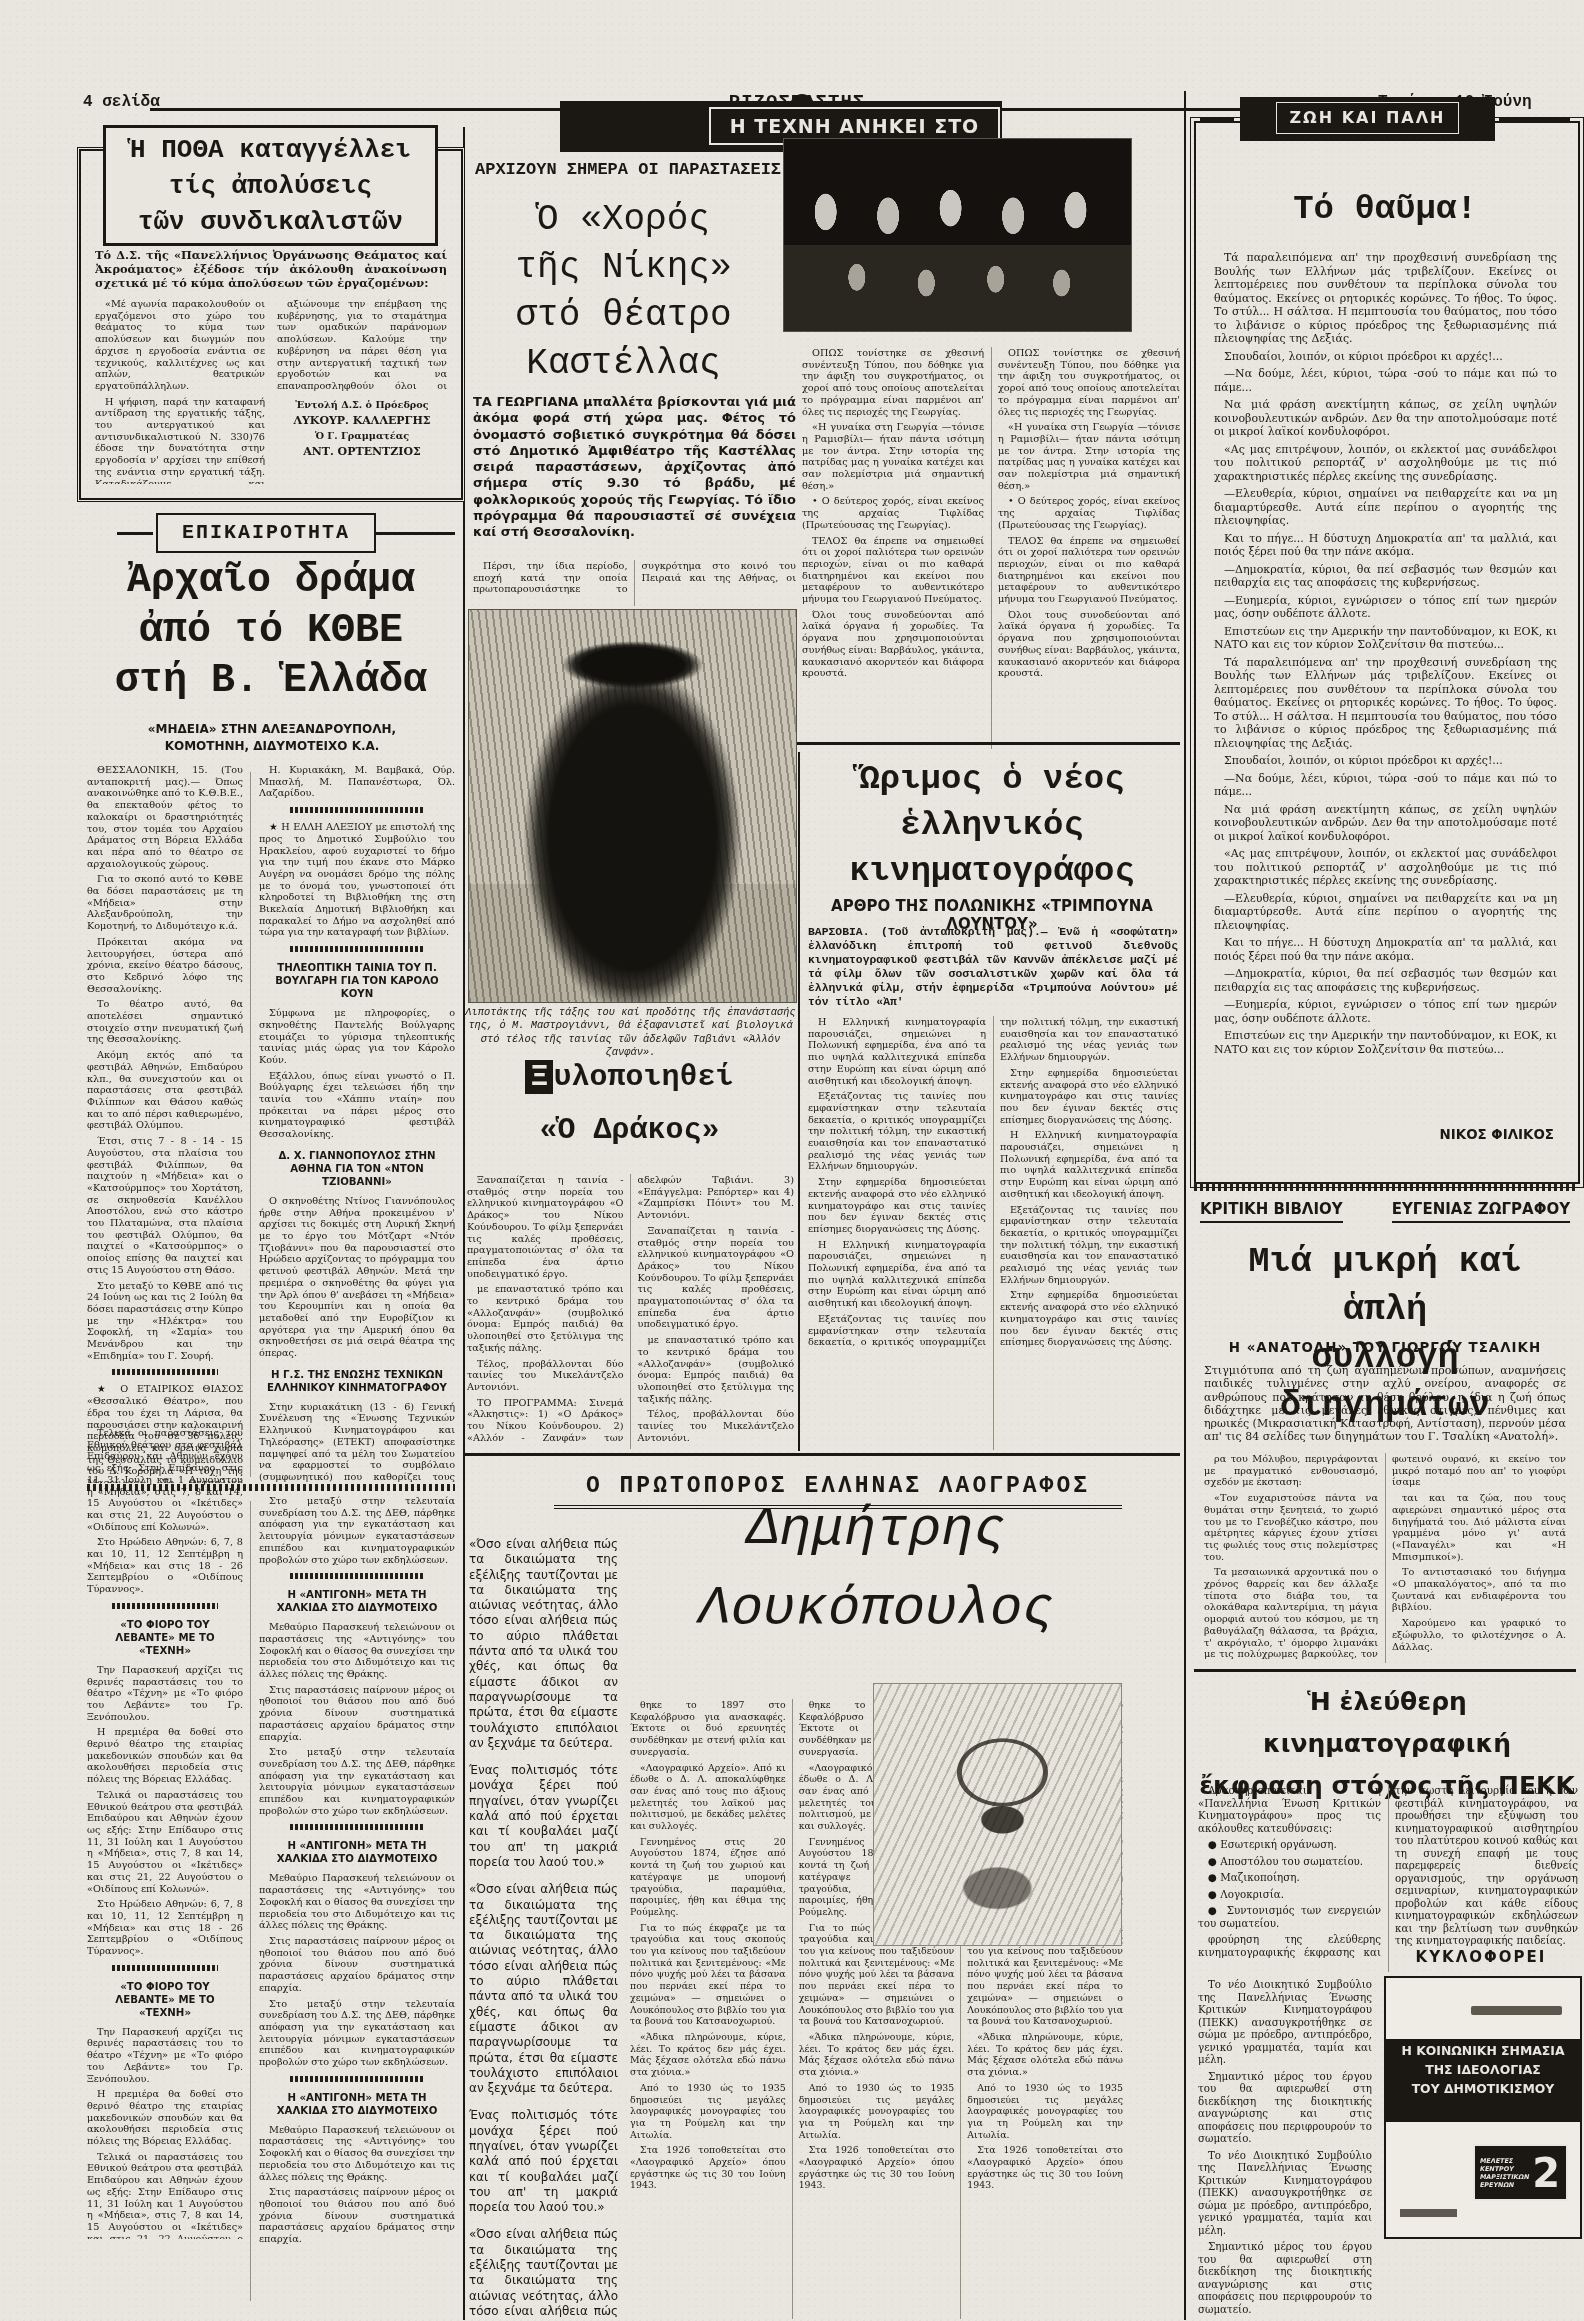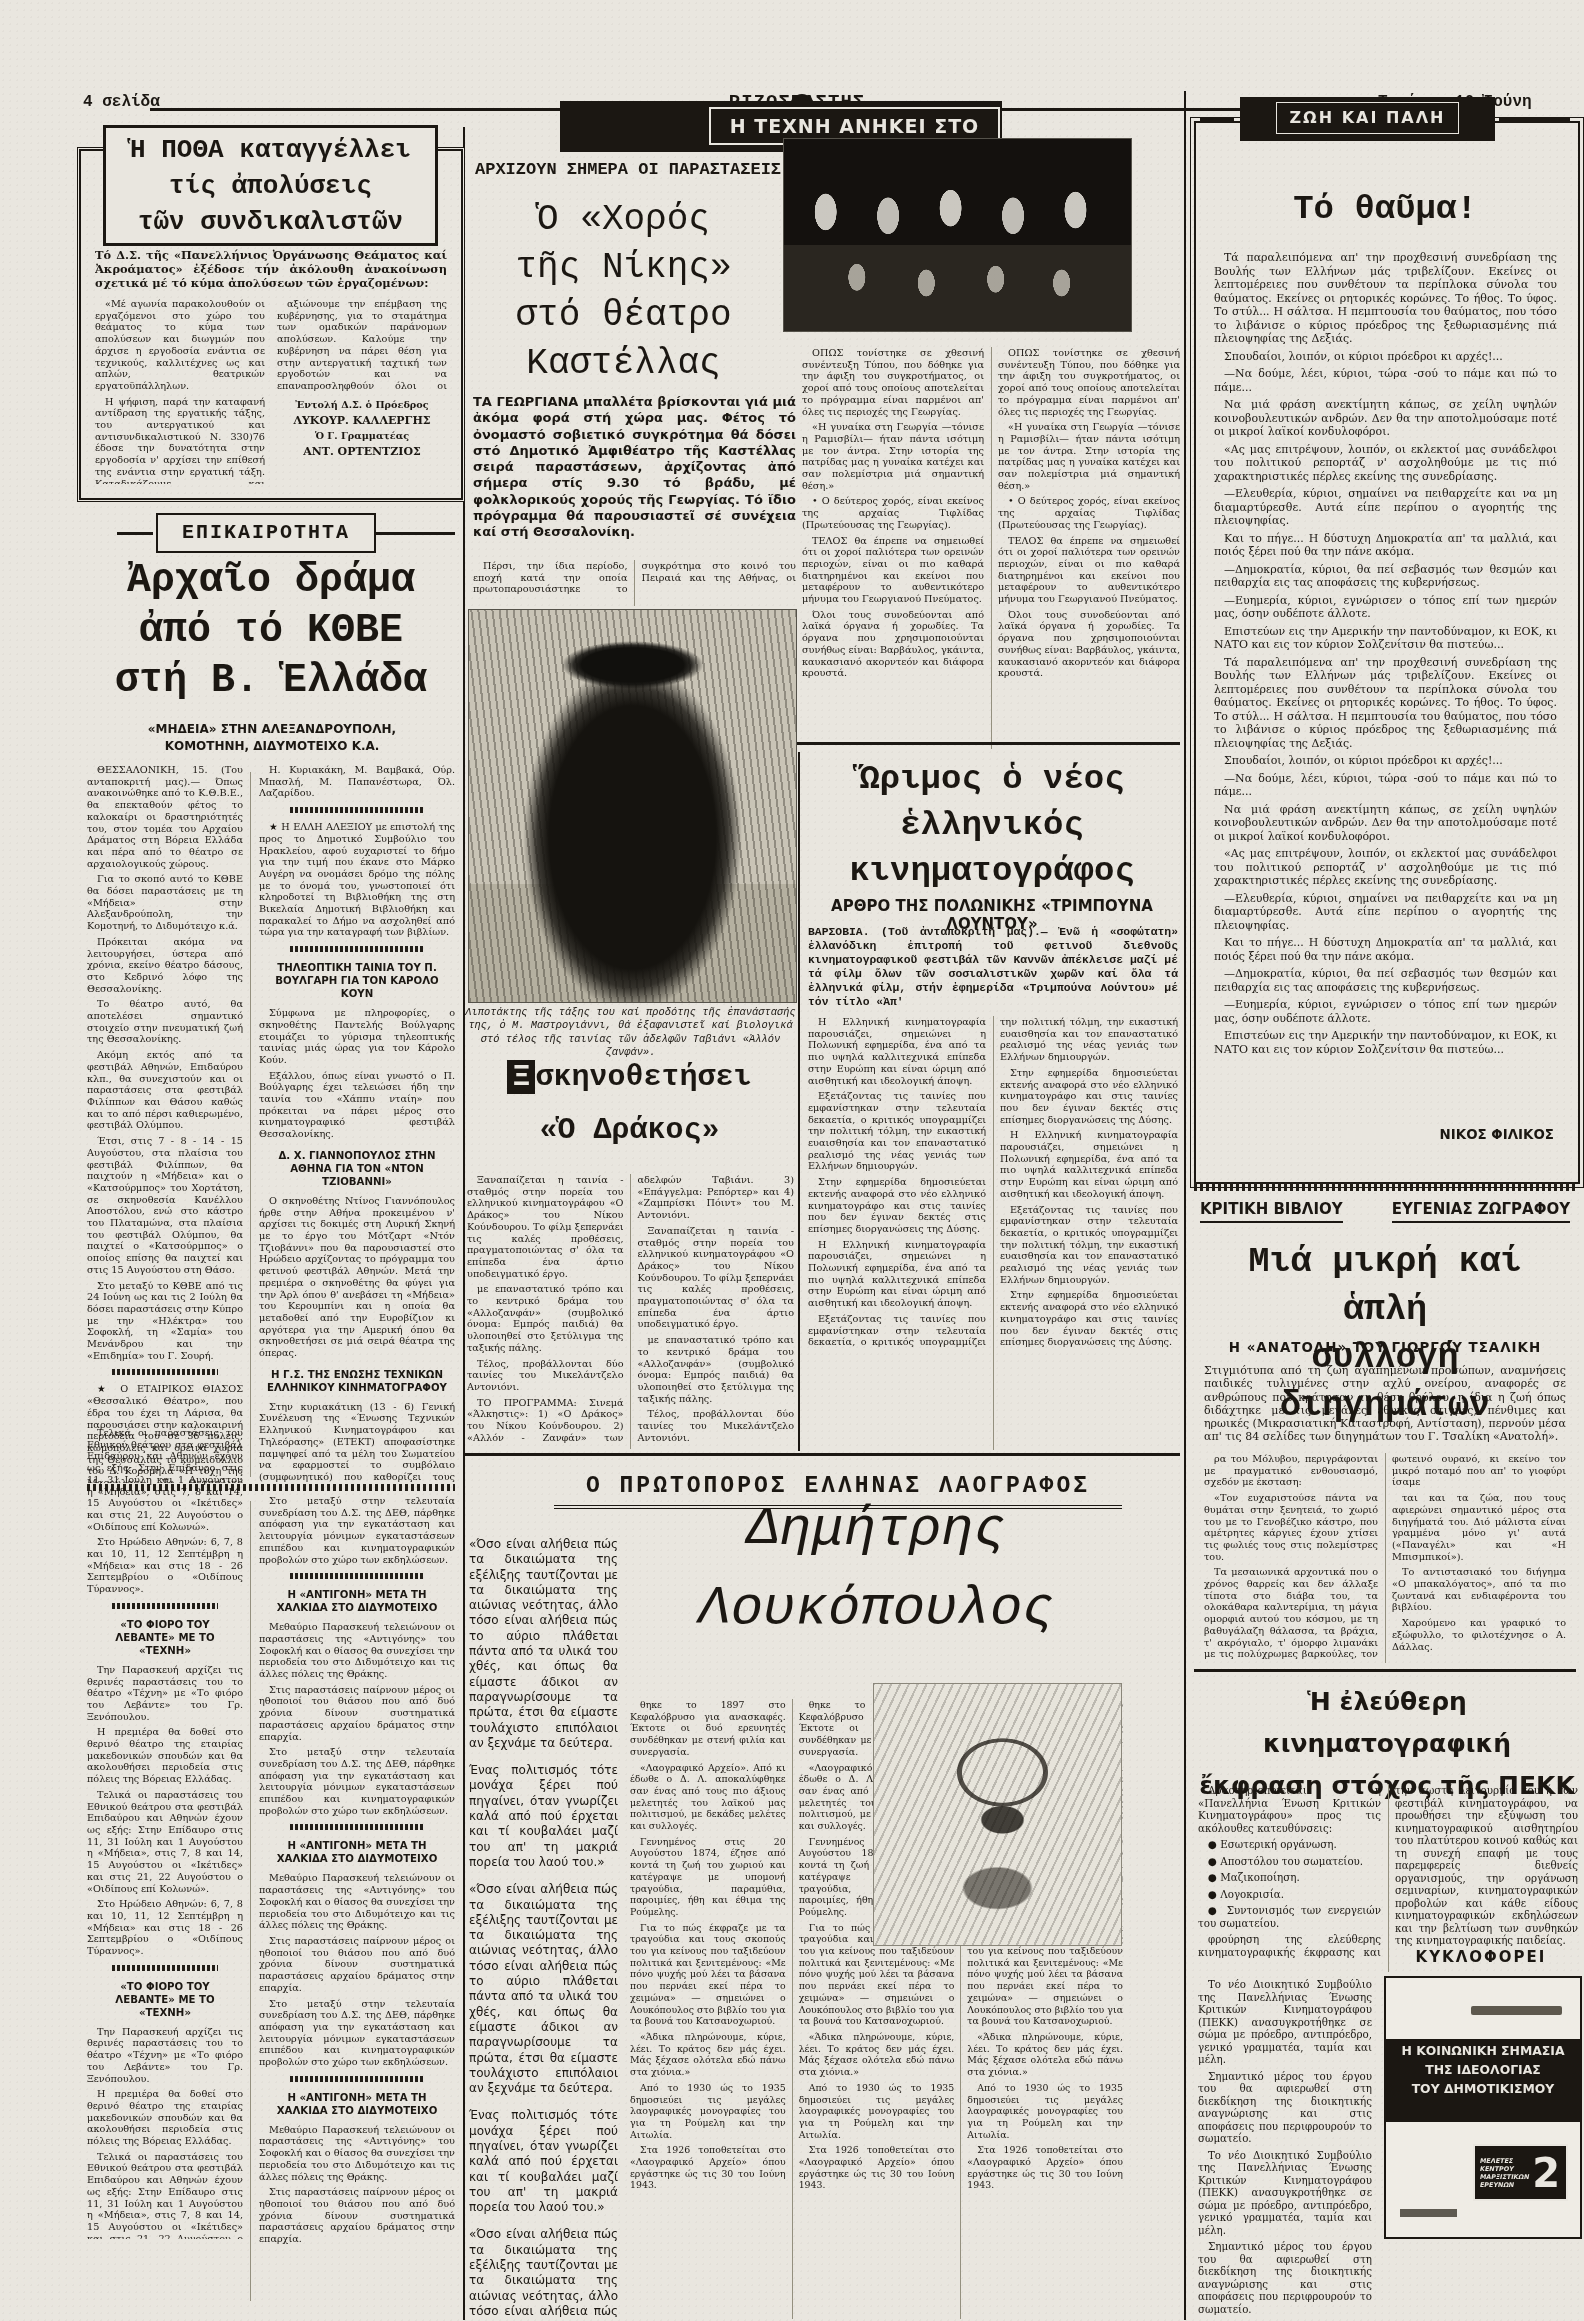--- a/index.html
+++ b/index.html
@@ -218,21 +218,21 @@
     </div>
 
   <div class="abs photo" style="left:469px;top:610px;width:327px;height:392px;background:
       radial-gradient(closest-side at 50% 14%, #11100d 0 51px, rgba(17,16,13,.85) 59px, transparent 71px),
       radial-gradient(ellipse 119px 188px at 50% 58%, #15130f 0 70%, rgba(21,19,15,.8) 80%, transparent 92%),
       repeating-linear-gradient(83deg, rgba(40,36,28,.35) 0 2px, transparent 2px 7px),
       linear-gradient(180deg,#c9c4b6 0 70%,#b5b0a0 70% 100%);"></div>
   <div class="abs ser center" style="left:465px;top:1006px;width:331px;font-size:10.4px;line-height:13.4px;font-style:italic;">Λιποτάκτης τῆς τάξης του καί προδότης τῆς ἐπανάστασής της, ὁ Μ. Μαστρογιάννι, θά ἐξαφανιστεῖ καί βιολογικά στό τέλος τῆς ταινίας τῶν ἀδελφῶν Ταβιάνι «Ἀλλόν ζανφάν».</div>
 
   <div class="abs ser headline center" style="left:465px;top:1051px;width:329px;font-size:30px;line-height:53px;">
-    <div><span style="background:#1b1712;color:#e9e6df;padding:0 5px;">Ξ</span><span>σκηνοθετήσει</span></div>
+    <div><span style="background:#1b1712;color:#e9e6df;padding:0 5px;">Ξ</span><span>υλοποιηθεί</span></div>
     <div>«Ὁ Δράκος»</div>
   </div>
   <div class="abs body-txt cols2" style="left:467px;top:1174px;width:327px;height:275px;">
       <p>Ξαναπαίζεται η ταινία - σταθμός στην πορεία του ελληνικού κινηματογράφου «Ο Δράκος» του Νίκου Κούνδουρου. Το φίλμ ξεπερνάει τις καλές προθέσεις, πραγματοποιώντας σ' όλα τα επίπεδα ένα άρτιο υποδειγματικό έργο.</p>
       <p>με επαναστατικό τρόπο και το κεντρικό δράμα του «Αλλοζανφάν» (συμβολικό όνομα: Εμπρός παιδιά) θα υλοποιηθεί στο ξετύλιγμα της ταξικής πάλης.</p>
       <p>Τέλος, προβάλλονται δύο ταινίες του Μικελάντζελο Αντονιόνι.</p>
       <p>ΤΟ ΠΡΟΓΡΑΜΜΑ: Σινεμά «Άλκηστις»: 1) «Ο Δράκος» του Νίκου Κούνδουρου. 2) «Αλλόν - Ζανφάν» των αδελφών Ταβιάνι. 3) «Επάγγελμα: Ρεπόρτερ» και 4) «Ζαμπρίσκι Πόιντ» του Μ. Αντονιόνι.</p>
       <p>Ξαναπαίζεται η ταινία - σταθμός στην πορεία του ελληνικού κινηματογράφου «Ο Δράκος» του Νίκου Κούνδουρου. Το φίλμ ξεπερνάει τις καλές προθέσεις, πραγματοποιώντας σ' όλα τα επίπεδα ένα άρτιο υποδειγματικό έργο.</p>
       <p>με επαναστατικό τρόπο και το κεντρικό δράμα του «Αλλοζανφάν» (συμβολικό όνομα: Εμπρός παιδιά) θα υλοποιηθεί στο ξετύλιγμα της ταξικής πάλης.</p>
       <p>Τέλος, προβάλλονται δύο ταινίες του Μικελάντζελο Αντονιόνι.</p>

